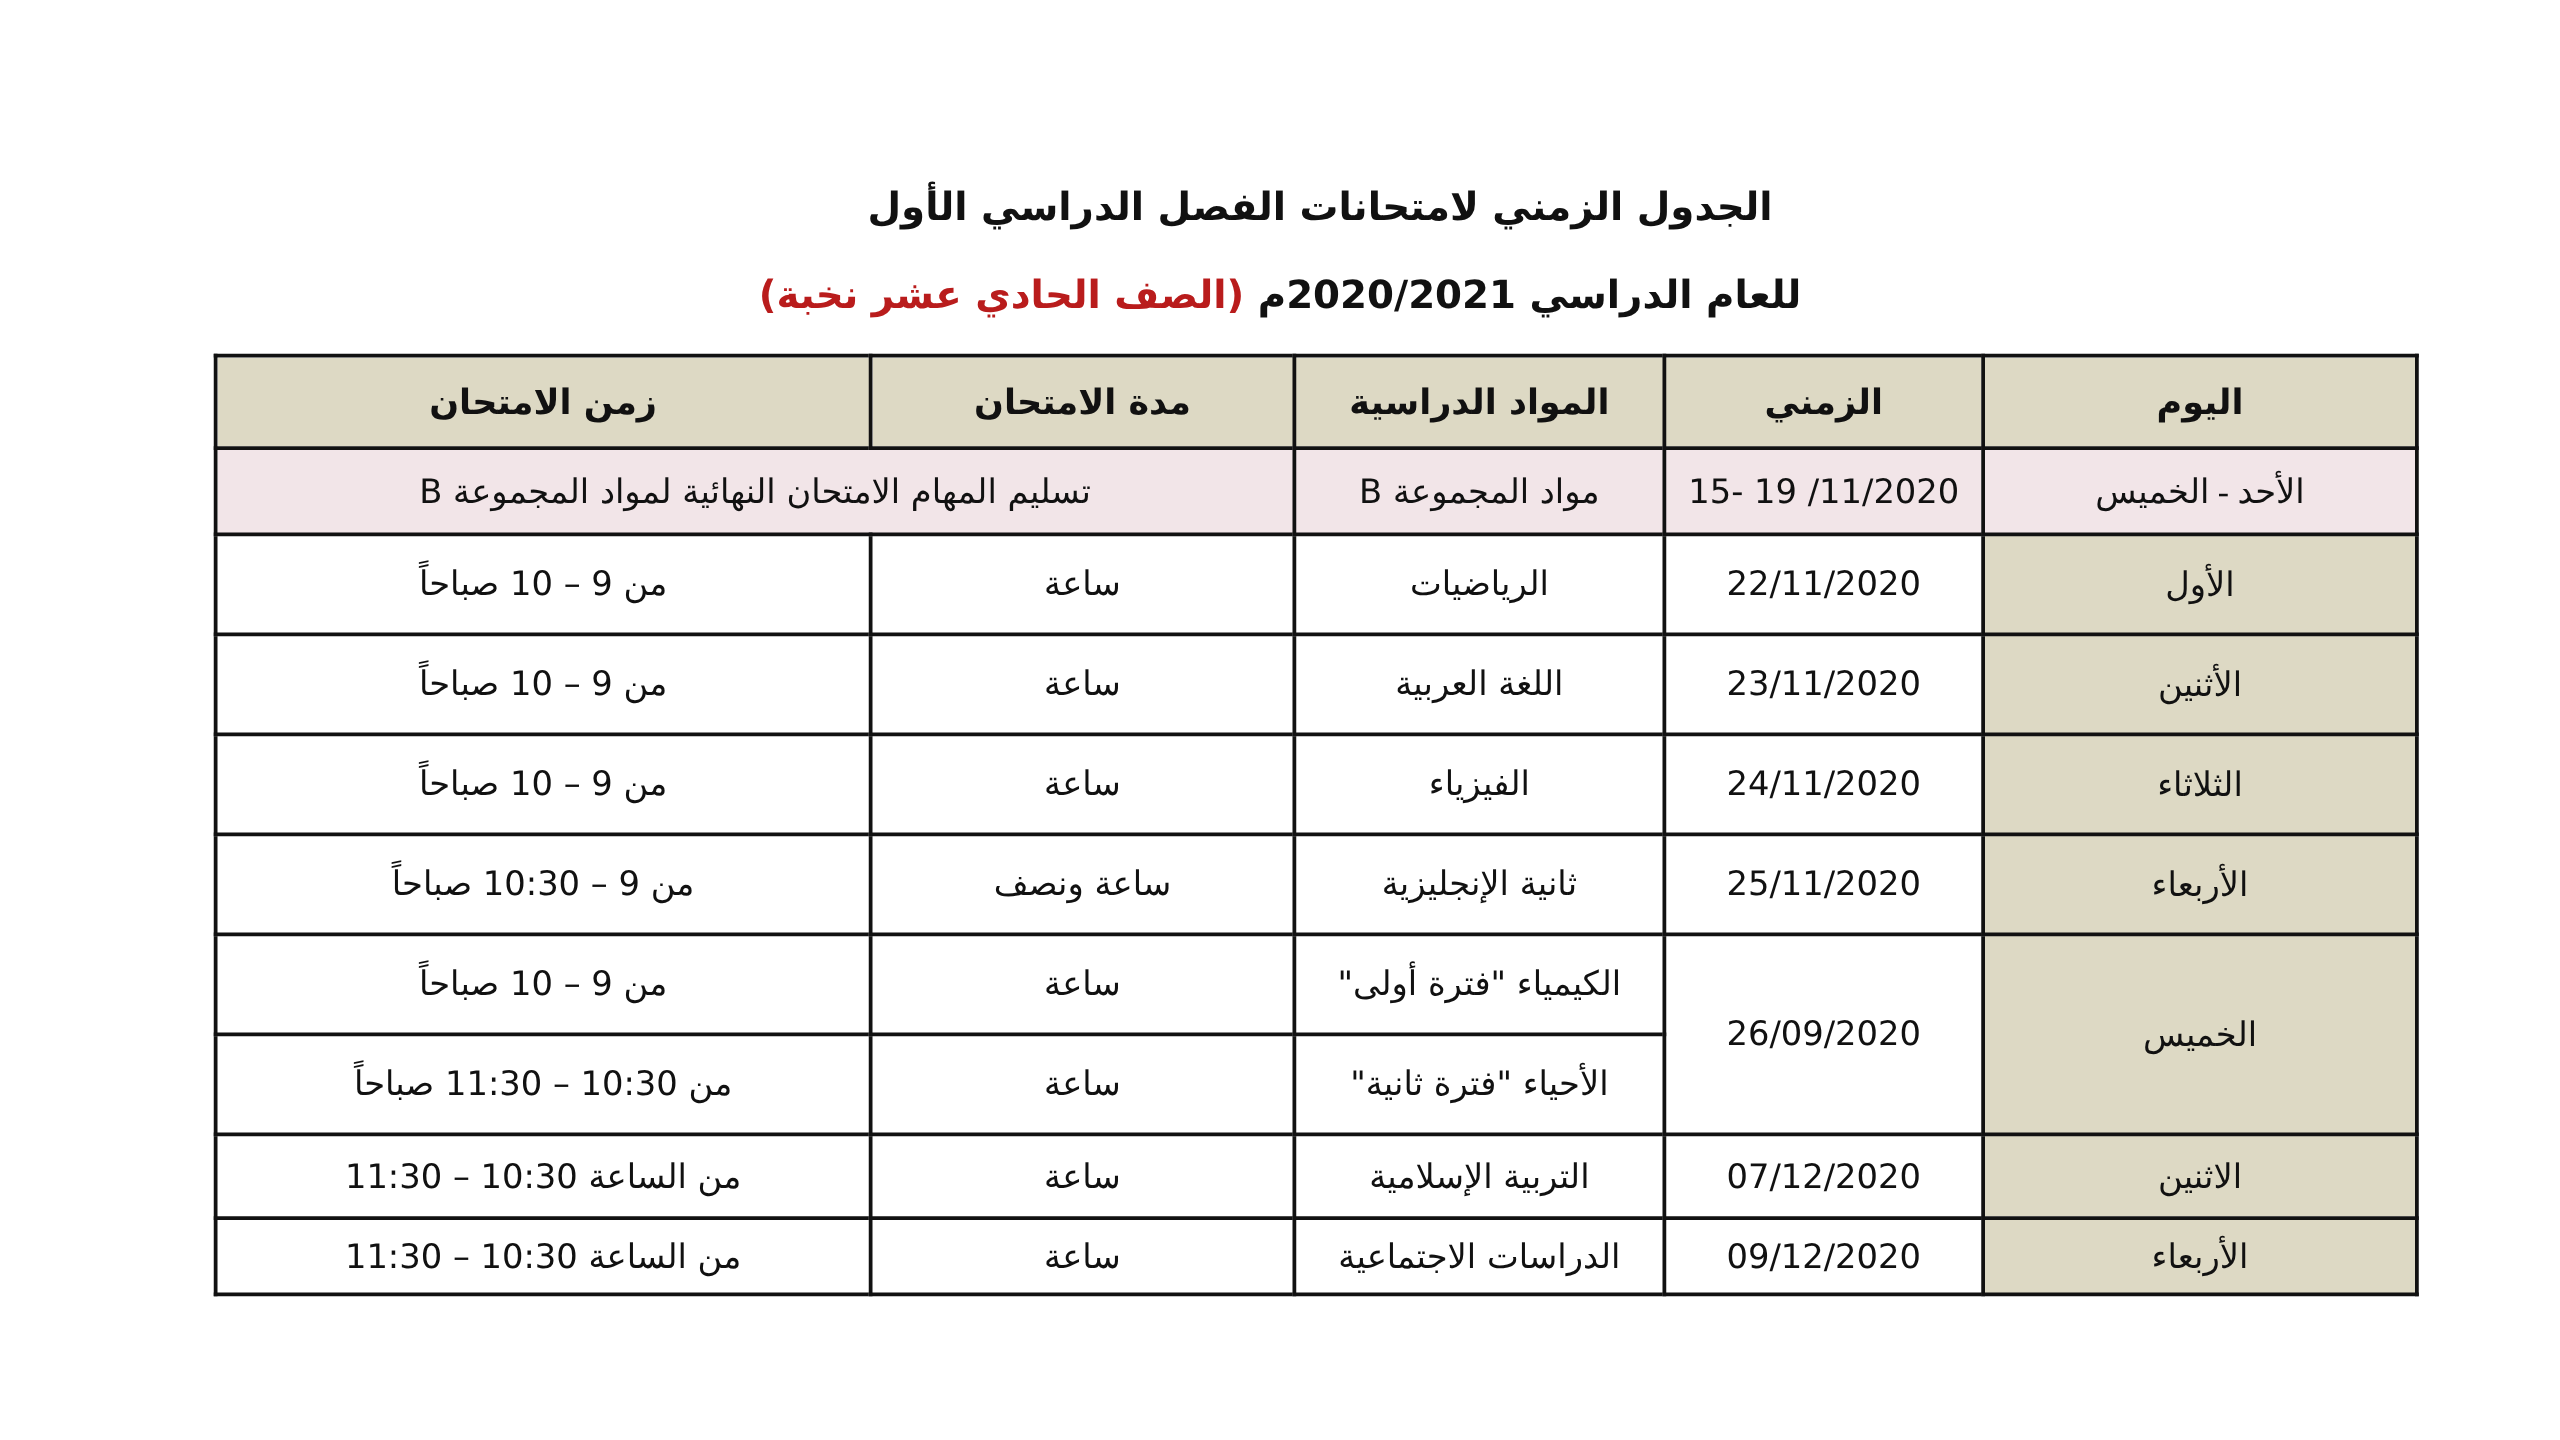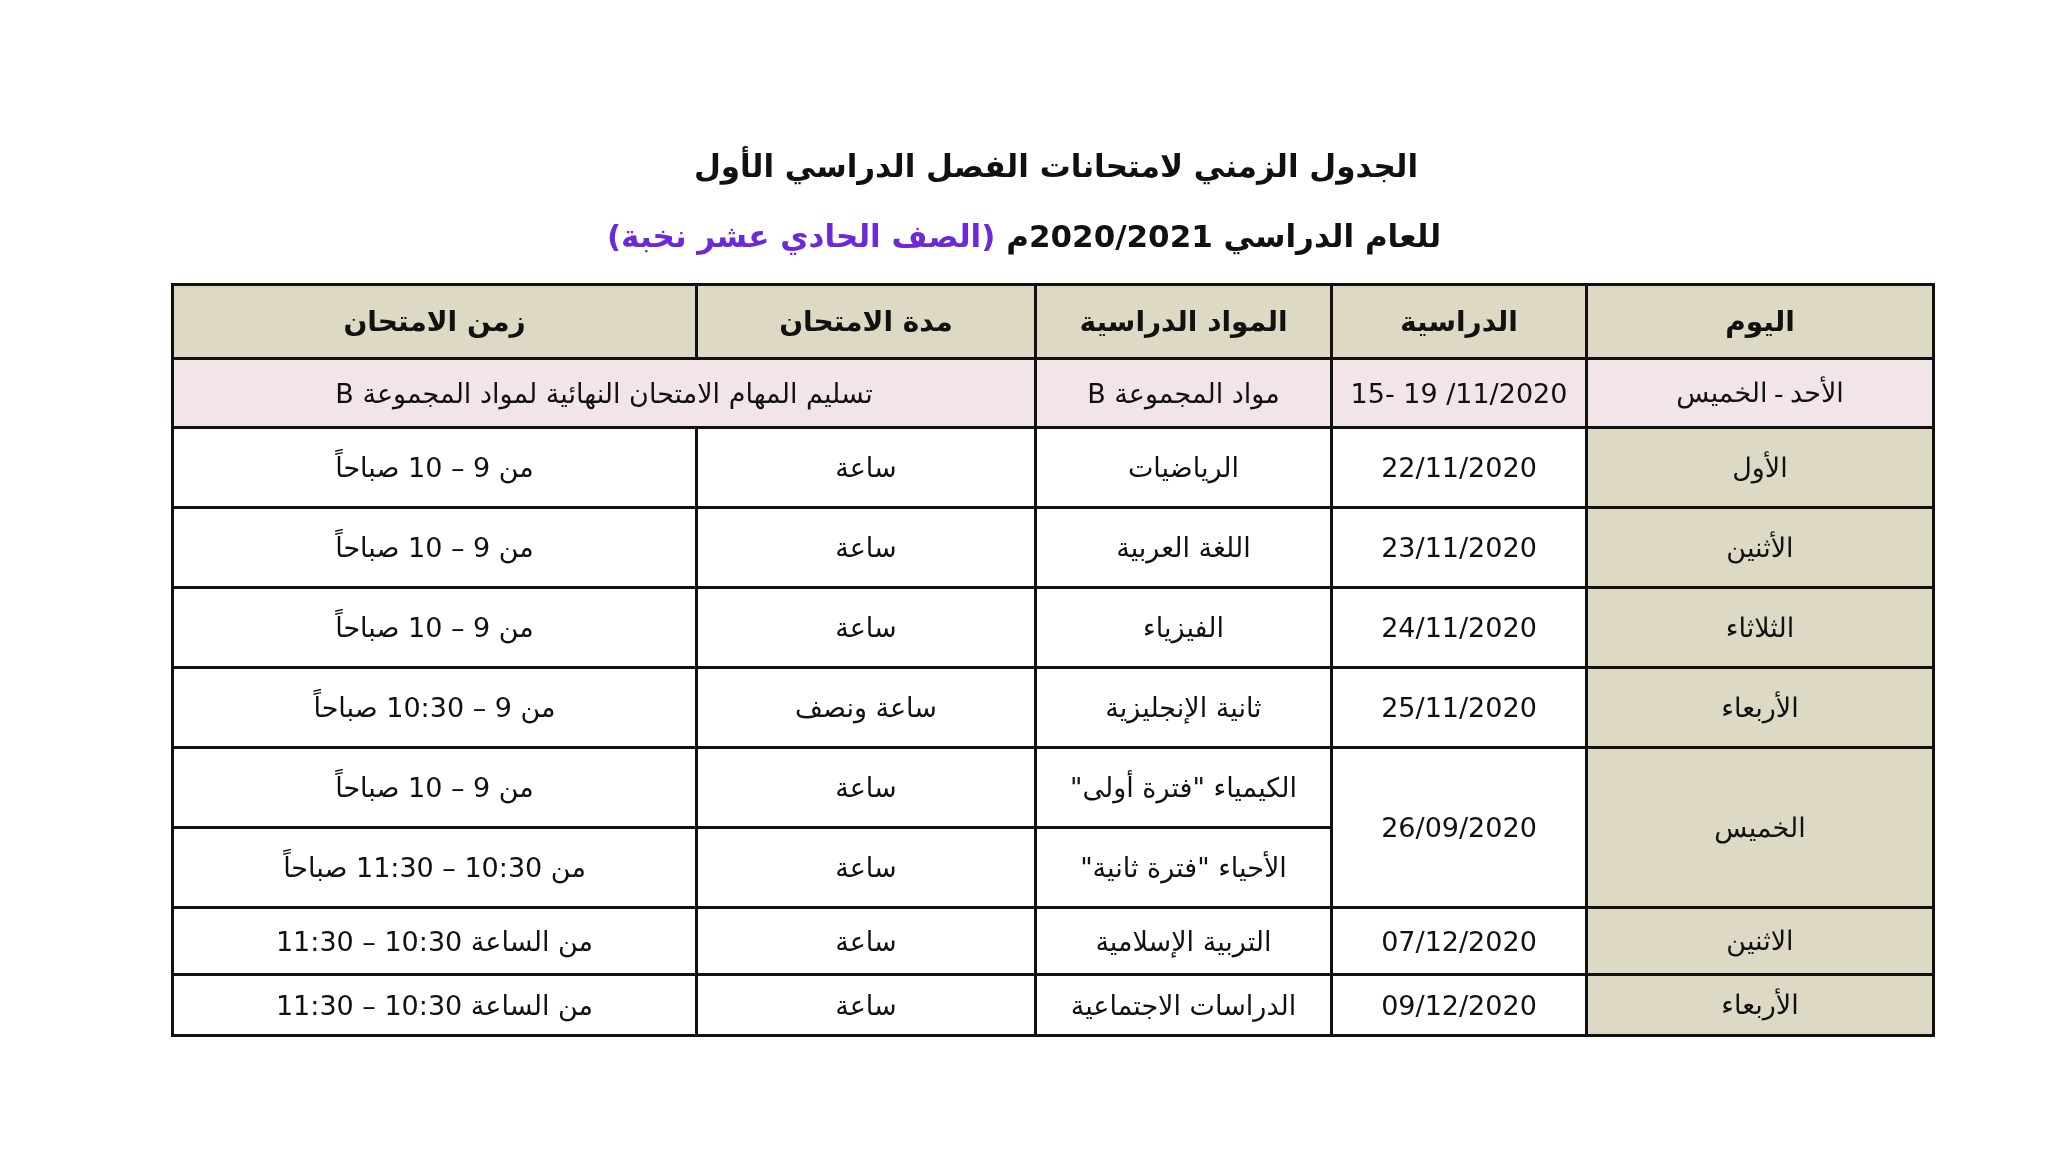--- a/index.html
+++ b/index.html
@@ -8,21 +8,21 @@
     font-family: "DejaVu Sans", "Liberation Sans", sans-serif;
     color: #111111;
   }
   .title {
     position: absolute; left: 0; width: 2048px; text-align: center;
     direction: rtl; font-weight: bold; font-size: 31px; color: #111;
     font-family: "DejaVu Sans", sans-serif; letter-spacing: -0.5px;
   }
   .title-1 { top: 148px; padding-left: 32px; }
   .title-2 { top: 218px; }
-  .title-2 .accent { color: #6d28d9; }
+  .title-2 .accent { color: #b91c1c; }
   .table-wrap {
     position: absolute; left: 171px; top: 283px; width: 1761px;
   }
   table.schedule {
     direction: rtl; border-collapse: collapse; width: 1761px; table-layout: fixed;
     font-family: "DejaVu Sans", "Liberation Sans", sans-serif;
   }
   table.schedule td, table.schedule th {
     border: 3px solid #111; text-align: center; vertical-align: middle;
     padding: 0; font-size: 27px; font-weight: normal; overflow: hidden;
@@ -52,21 +52,21 @@
     <colgroup>
       <col style="width:347px">
       <col style="width:255px">
       <col style="width:296px">
       <col style="width:339px">
       <col style="width:524px">
     </colgroup>
     <thead>
       <tr>
         <th>اليوم</th>
-        <th>الدراسية</th>
+        <th>الزمني</th>
         <th>المواد الدراسية</th>
         <th>مدة الامتحان</th>
         <th>زمن الامتحان</th>
       </tr>
     </thead>
     <tbody>
       <tr class="pink h69">
         <td class="day">الأحد - الخميس</td>
         <td class="num">15- 19 /11/2020</td>
         <td>مواد المجموعة B</td>

